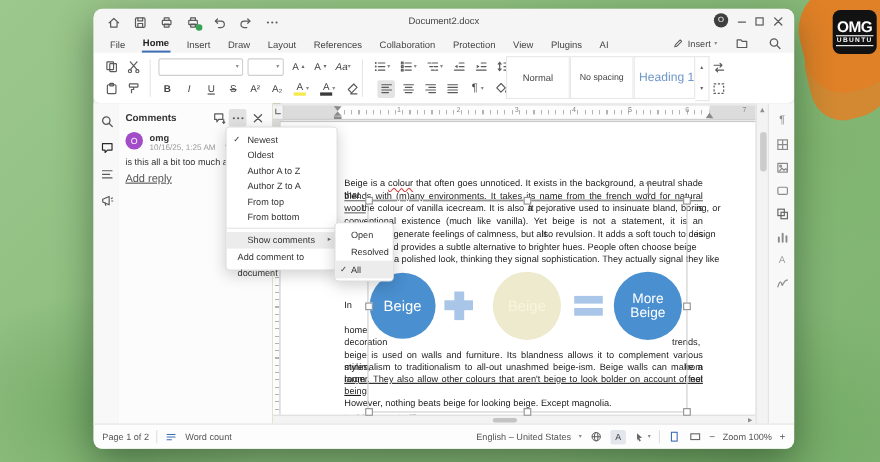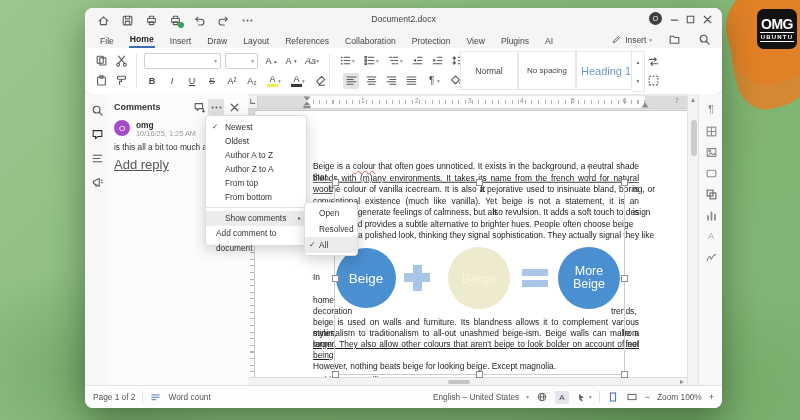--- a/index.html
+++ b/index.html
@@ -554,21 +554,21 @@
         <div class="abs" style="left:6px;top:26px;right:2px;">
           <span class="abs" style="left:0;top:0;width:16px;height:16px;border-radius:50%;background:#a24cc8;color:#fff;font-size:8px;display:flex;align-items:center;justify-content:center;">O</span>
           <span class="abs" style="left:22px;top:0;font-size:8.4px;font-weight:bold;color:#333;">omg</span>
           <span class="abs" style="left:22px;top:9px;font-size:7.4px;color:#999;white-space:nowrap;">10/16/25, 1:25 AM</span>
           <span class="tbt abs" style="left:86px;top:1px;">
               <svg class="ic" style="width:11px;height:11px;">
                 <use href="#s-pencil"></use>
               </svg>
             </span>
           <span class="abs" style="left:0;top:22px;width:160px;font-size:8.3px;color:#333;white-space:nowrap;">is this all a bit too much about</span>
-          <span class="abs" style="left:0;top:37px;font-size:13px;color:#555;text-decoration:underline;">Add reply</span>
+          <span class="abs" style="left:0;top:37px;font-size:10px;color:#555;text-decoration:underline;">Add reply</span>
         </div>
       </div>
 
       <div class="abs" style="left:163px;top:0;width:439px;bottom:0;background:#e9e9e9;overflow:hidden;">
 
         <div class="abs" style="left:0;top:2px;width:439px;height:12px;background:#dcdcdc;border-bottom:1px solid #cfcfcf;">
           <div class="abs" style="left:59px;top:0;width:338px;height:12px;background:#fdfdfd;"></div>
           <div class="abs" style="left:59px;top:4px;width:338px;height:4px;background:repeating-linear-gradient(90deg,transparent 0,transparent 5.6px,#b3b3b3 5.6px,#b3b3b3 6.63px);"></div>
           <span class="num" style="left:113px;">1</span>
           <span class="num" style="left:167px;">2</span>

